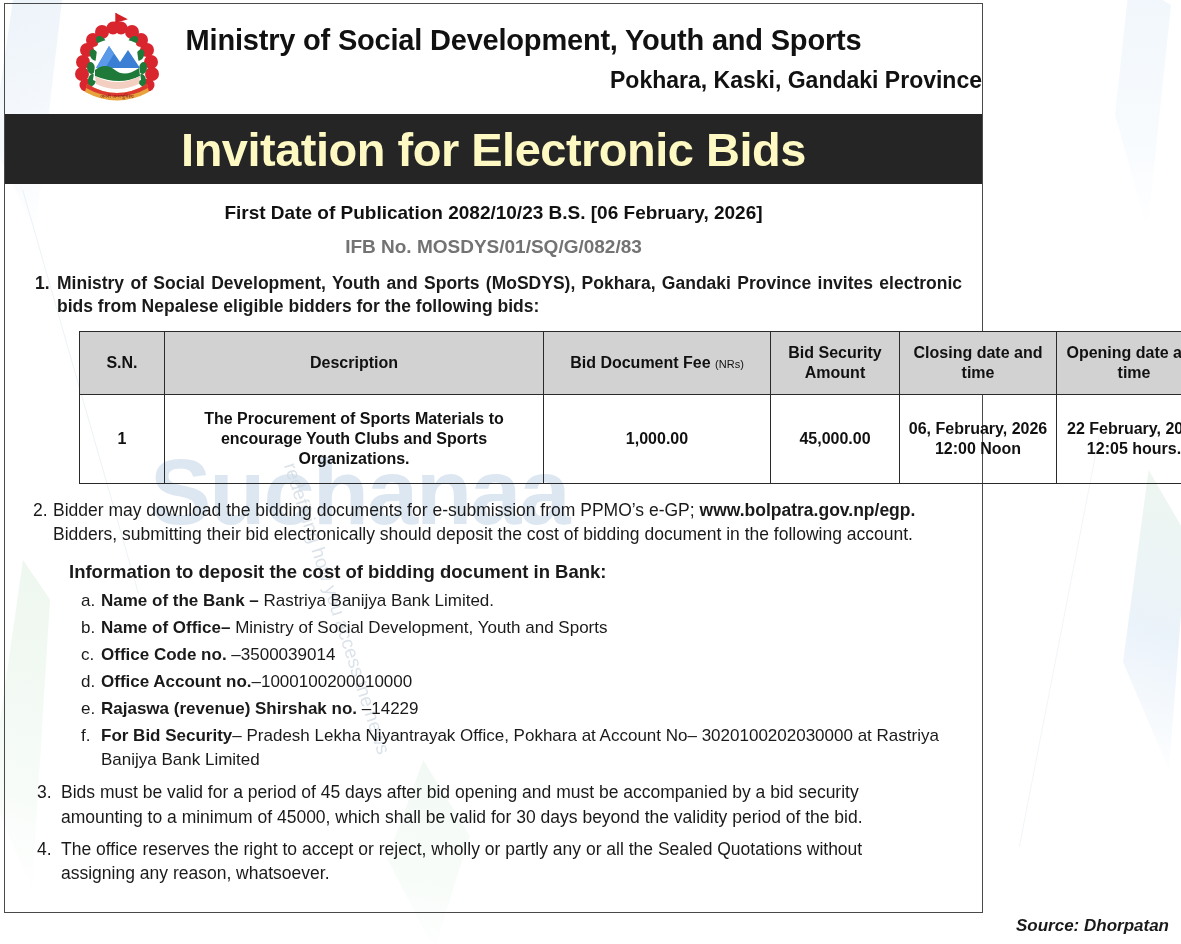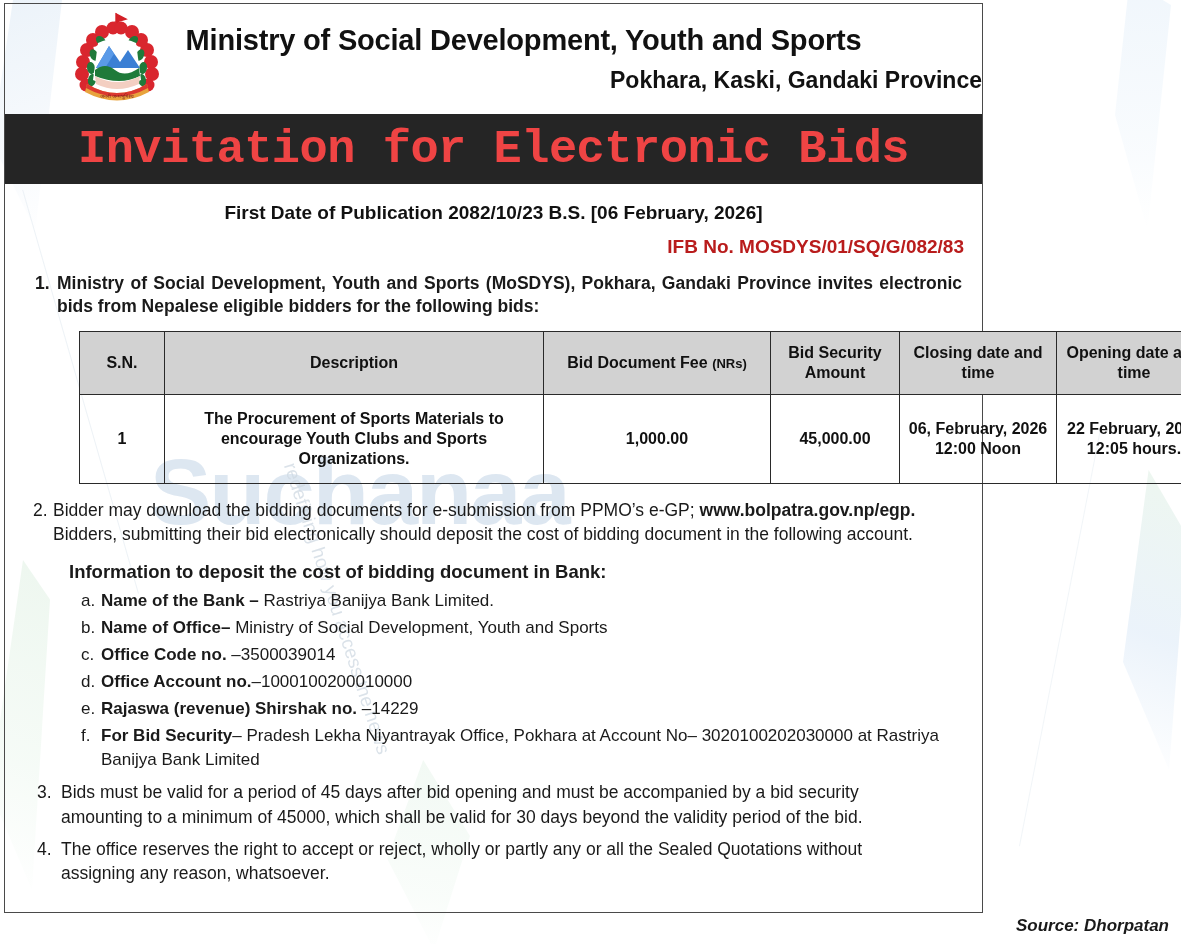--- a/index.html
+++ b/index.html
@@ -147,44 +147,43 @@
 
   
   .banner {
     background: #252525;
     height: 70px;
     display: flex;
     align-items: center;
     justify-content: center;
   }
   .banner-title {
-    color: #ef4444;
+    color: #fef9c3;
     font-size: 47px;
     font-weight: 700;
     letter-spacing: -0.5px;
-    font-family: Liberation Mono, monospace;
   }
 
   
   .doc-body {
     padding: 12px 18px 0 18px;
     position: relative;
   }
   .pub-line {
     text-align: center;
     font-size: 19px;
     font-weight: 700;
     color: #111;
     margin-top: 6px;
   }
   .ifb-line {
-    text-align: right;
+    text-align: center;
     font-size: 19px;
     font-weight: 700;
-    color: #b91c1c;
+    color: #737373;
     margin-top: 12px;
   }
 
   .clause {
     display: flex;
     font-size: 17.5px;
     line-height: 1.33;
     margin-top: 14px;
   }
   .clause-num {
@@ -221,21 +220,21 @@
     background: #d2d2d2;
     height: 50px;
   }
   table.bid-table tbody td { height: 76px; }
   .col-sn    { width: 76px; }
   .col-desc  { width: 370px; }
   .col-fee   { width: 218px; }
   .col-sec   { width: 120px; }
   .col-close { width: 148px; }
   .col-open  { width: 146px; }
-  .nrs-small { font-size: 13px; font-weight: 700; }
+  .nrs-small { font-size: 11px; font-weight: 400; }
   .desc-cell { padding-left: 12px; padding-right: 12px; }
 
   
   .clause-2 {
     margin-top: 14px;
     font-size: 17.5px;
     line-height: 1.4;
     display: flex;
   }
   .clause-2 .clause-num { width: 30px; padding-left: 10px; }

